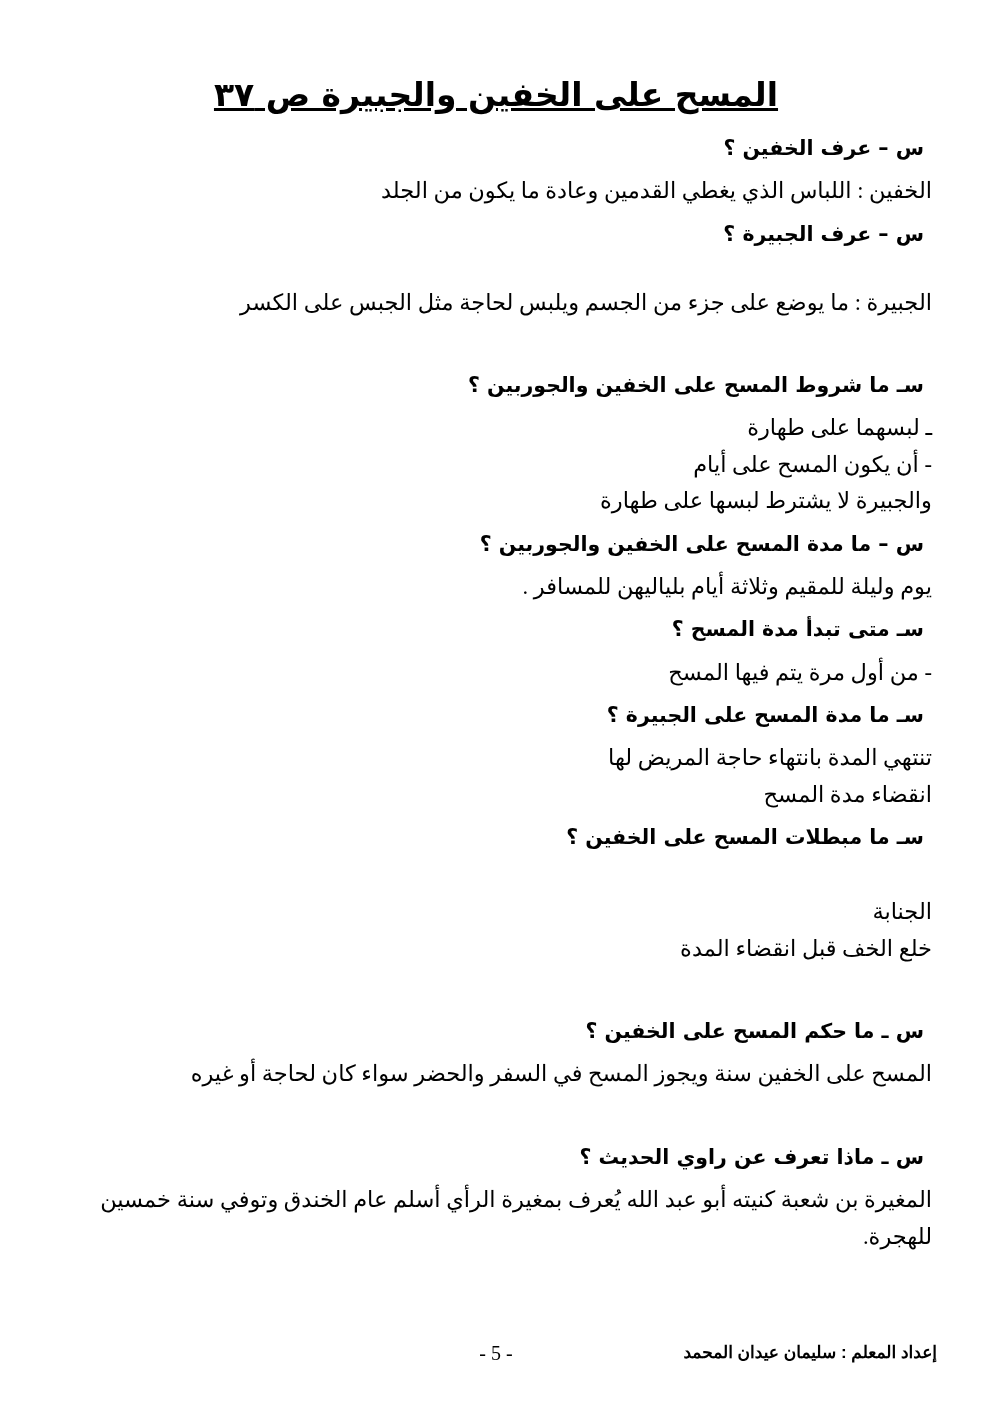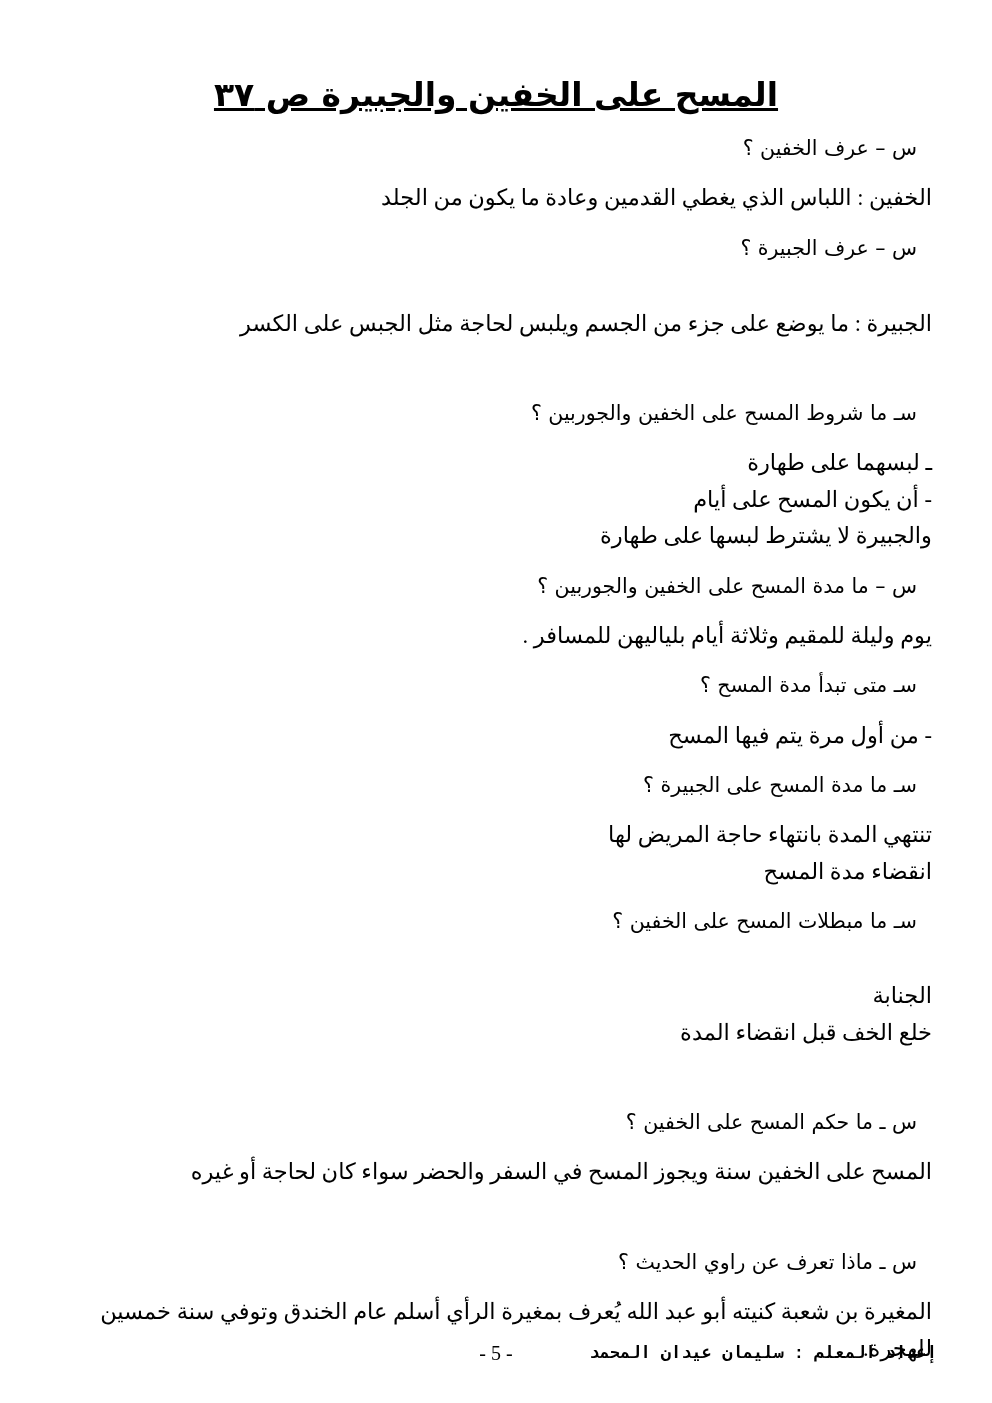--- a/index.html
+++ b/index.html
@@ -31,24 +31,24 @@
     margin: 35px 0 18px 0;
     direction: rtl;
   }
   .block {
     direction: rtl;
     text-align: right;
     margin: 0;
   }
   .q {
     font-family: "DejaVu Sans", "Liberation Sans", sans-serif;
-    font-weight: normal;
+    font-weight: bold;
     font-size: 20.5px;
     line-height: 1.62;
-    margin: 15px;
+    margin: 8px;
     padding: 0 0 0 0;
     direction: rtl;
     text-align: right;
   }
   .a {
     font-family: "Liberation Serif", "DejaVu Serif", serif;
     font-size: 22.5px;
     line-height: 1.62;
     margin: 0;
     direction: rtl;
@@ -74,21 +74,21 @@
     right: 0;
     bottom: 40px;
     padding: 0 55px;
     box-sizing: border-box;
     display: flex;
     align-items: baseline;
     justify-content: space-between;
     direction: rtl;
   }
   .footer-left {
-    font-family: Liberation Mono, monospace;
+    font-family: Liberation Sans, sans-serif;
     font-weight: bold;
     font-size: 17px;
   }
   .footer-page {
     font-family: "Liberation Serif", "DejaVu Serif", serif;
     font-size: 20px;
     position: absolute;
     left: 0;
     right: 0;
     text-align: center;

